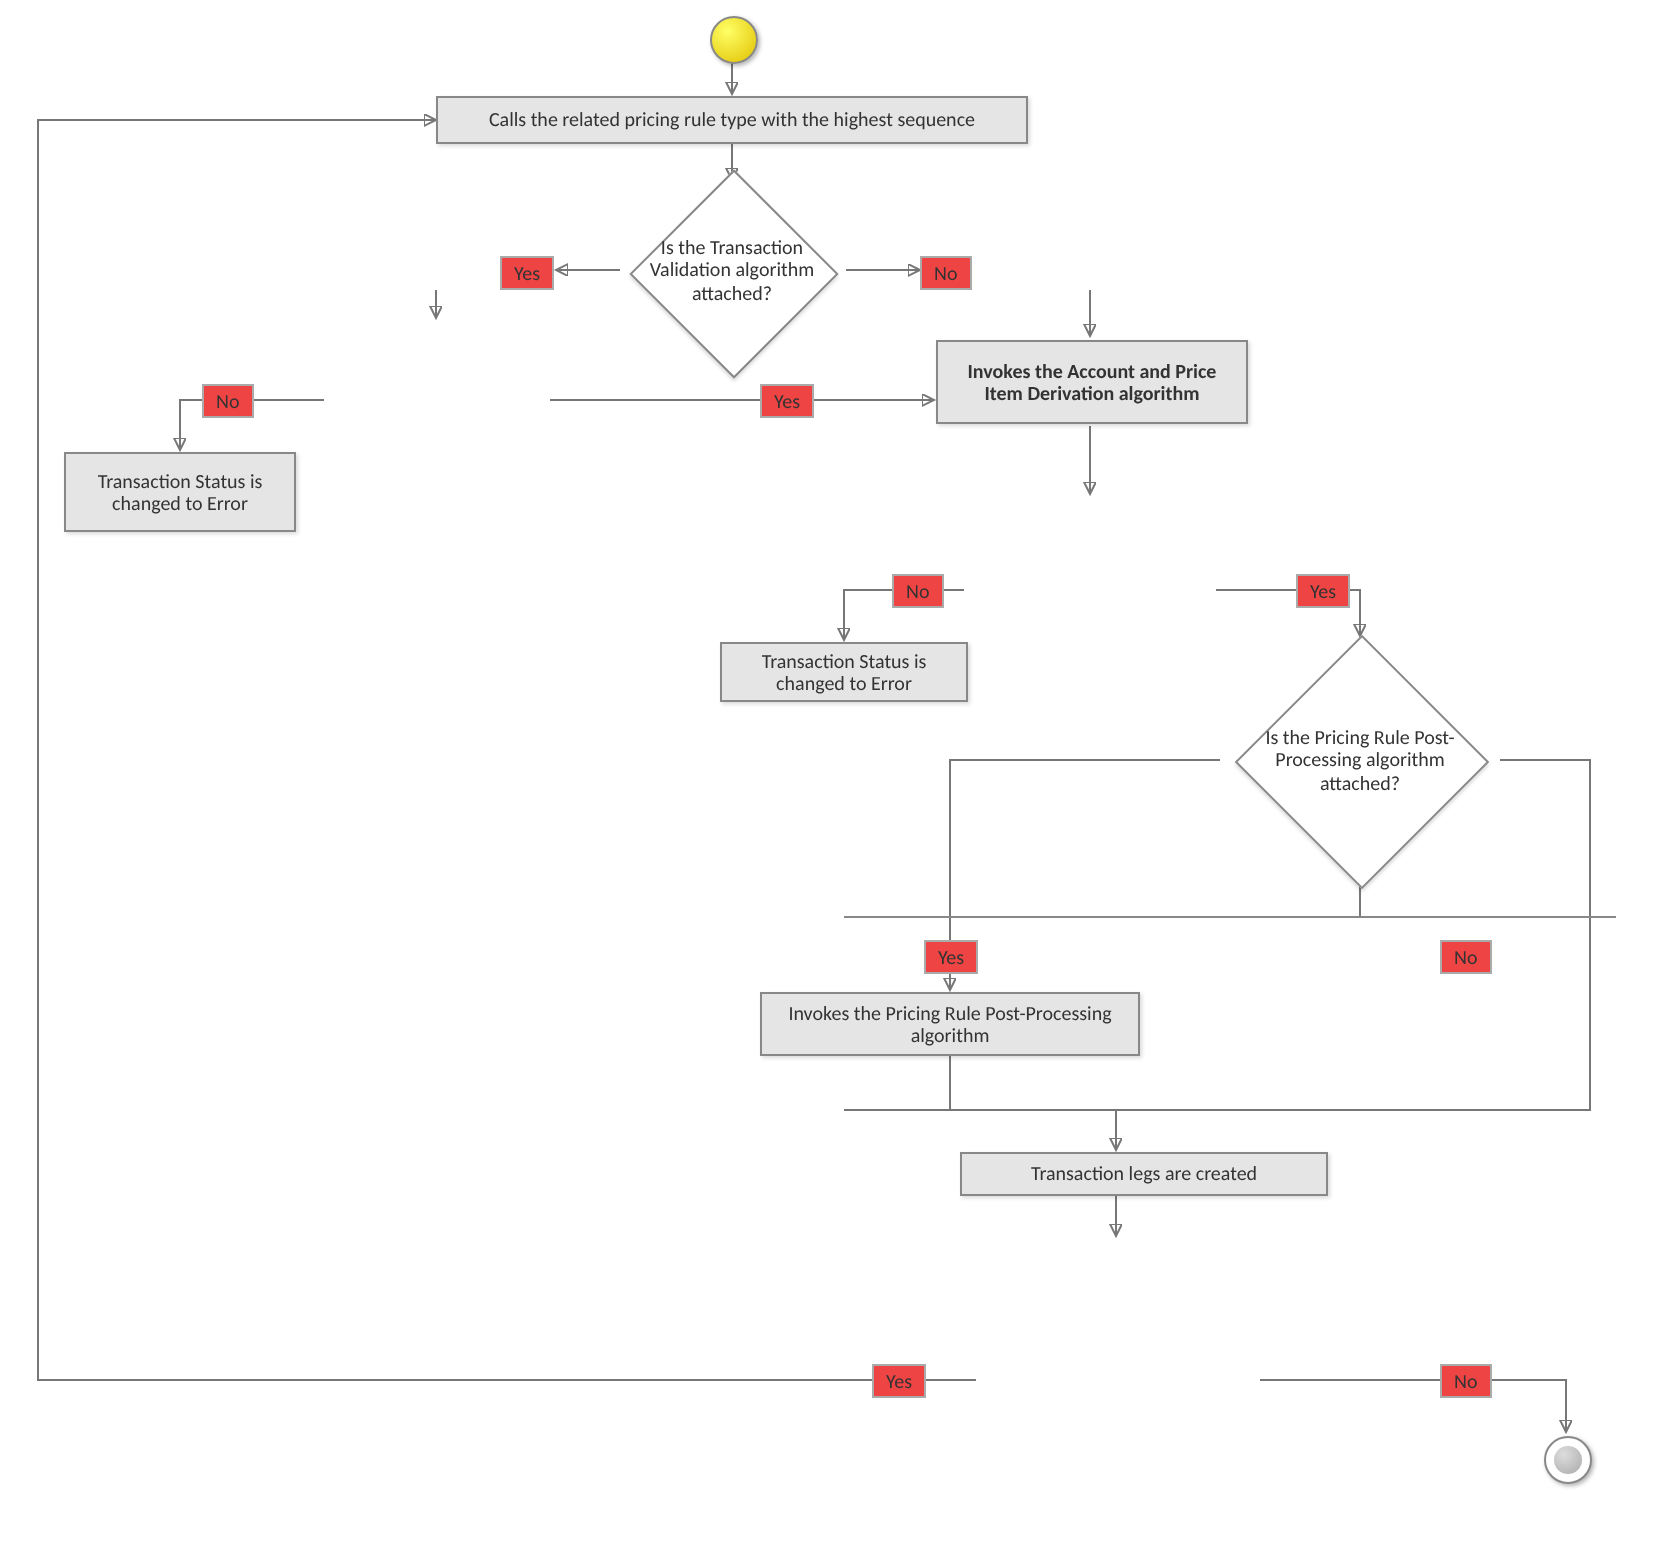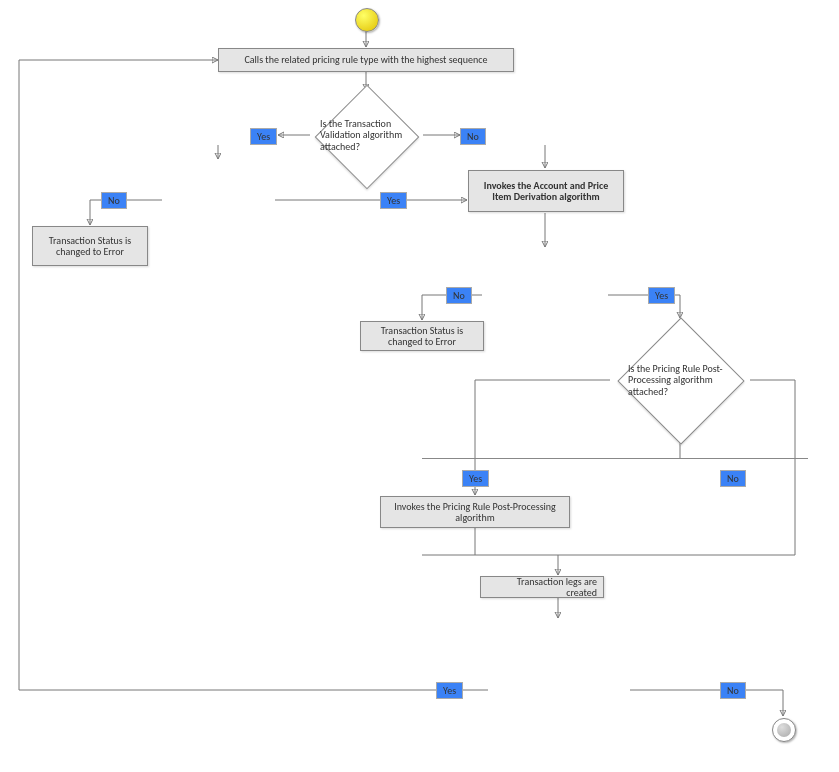--- a/index.html
+++ b/index.html
@@ -44,31 +44,31 @@
     border: 1px solid #888;
     background: #fff;
     box-shadow: 1px 1px 2px rgba(0,0,0,0.15);
   }
   .diamond .dlabel {
     position: absolute;
     inset: 0;
     display: flex;
     align-items: center;
     justify-content: center;
-    text-align: left;
+    text-align: center;
     font-size: 10px;
     padding: 0 10px;
     line-height: 1.15;
     color: #333;
   }
   .small-label {
     position: absolute;
     font-size: 10px;
     border: 1px solid #aaa;
-    background: #3b82f6;
+    background: #ef4444;
     padding: 1px 6px;
     color: #333;
   }
   .circle {
     position: absolute;
     border-radius: 50%;
     box-shadow: 1px 1px 2px rgba(0,0,0,0.3);
   }
   .start-circle {
     width: 22px;
@@ -202,21 +202,21 @@
   <div class="small-label" style="left:720px; top:470px;">No</div>
 
   <div class="node" style="left:422px; top:458px; width:386px; height:0; border-top:1px solid #888;"></div>
 
   <div class="node rect" style="left:380px; top:496px; width:190px; height:32px;">
     <span>Invokes the Pricing Rule Post-Processing algorithm</span>
   </div>
 
   <div class="node" style="left:422px; top:540px; width:186px; height:0;"></div>
 
-  <div class="node rect" style="left:480px; top:576px; width:124px; height:22px;text-align:right;">
+  <div class="node rect" style="left:480px; top:576px; width:184px; height:22px;text-align:right;">
     <span>Transaction legs are created</span>
   </div>
 
   <div class="small-label" style="left:436px; top:682px;">Yes</div>
   <div class="small-label" style="left:720px; top:682px;">No</div>
 
   <div class="circle end-outer" style="left:772px; top:718px;">
     <div class="end-inner"></div>
   </div>
 

